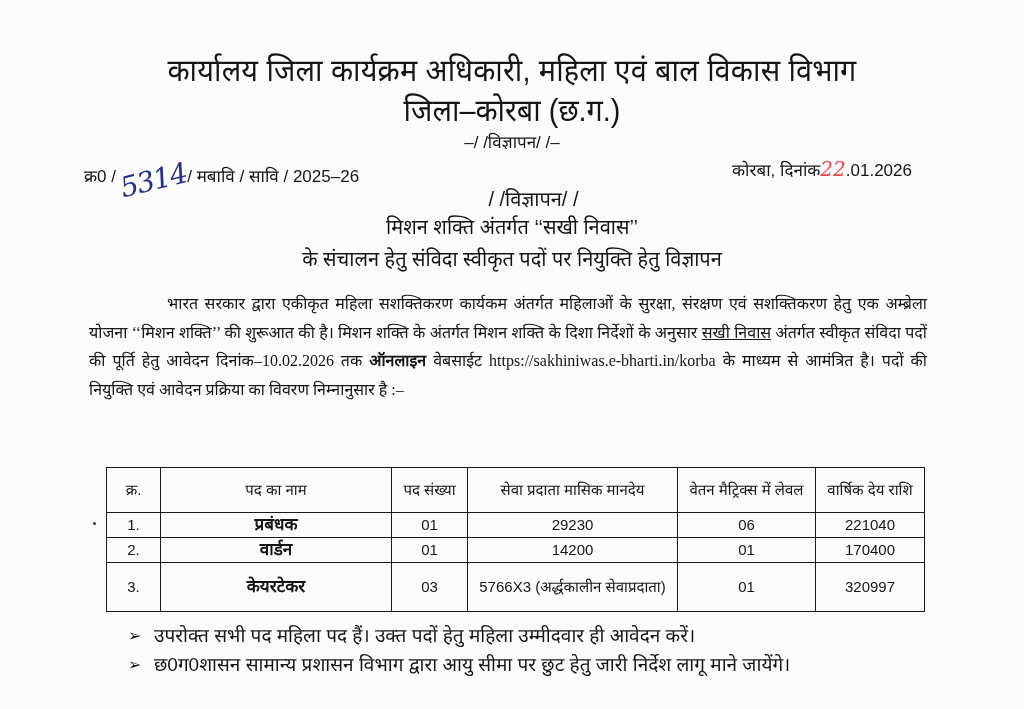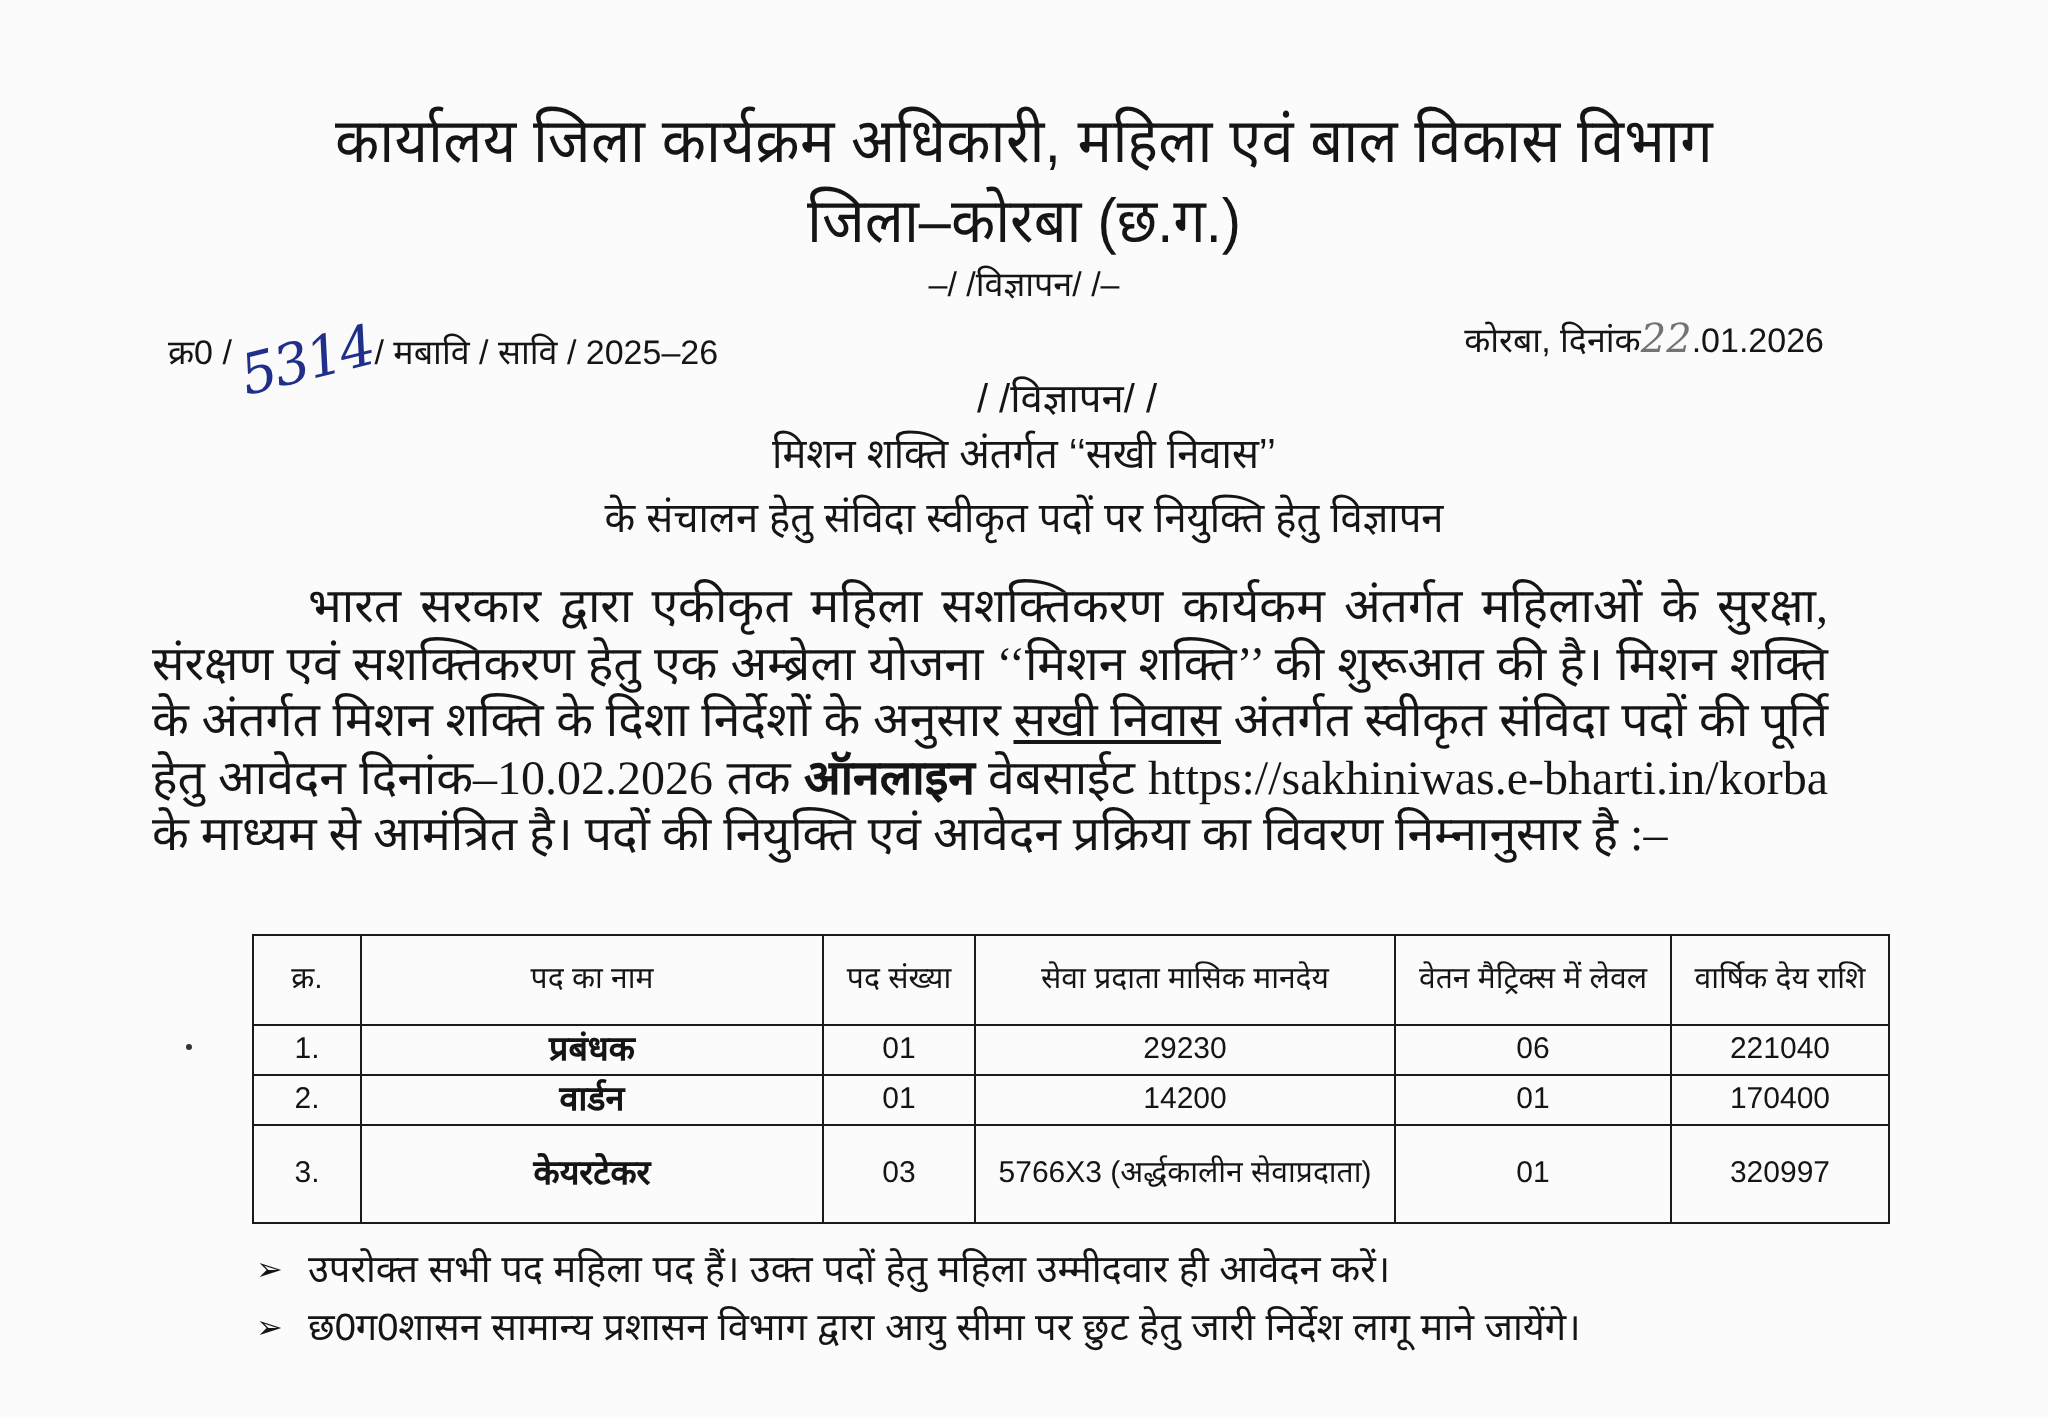--- a/index.html
+++ b/index.html
@@ -13,39 +13,39 @@
   .abs { position: absolute; white-space: nowrap; }
   .center { left: 0; right: 0; text-align: center; }
 
   .office-title { top: 48px; font-size: 31px; letter-spacing: 0.2px; transform: scaleX(0.93); transform-origin: center; }
   .district-title { top: 88px; font-size: 31px; transform: scaleX(0.93); transform-origin: center; }
   .vigyapan-small { top: 130px; font-size: 17px; }
 
   .ref-line { top: 156px; left: 84px; font-size: 17px; }
   .ref-line .hand { font-family: "DejaVu Serif", serif; font-style: italic; color: #1f2f8a; font-size: 28px; display: inline-block; transform: rotate(-14deg) translateY(8px); margin: 0 2px; letter-spacing: -1px; }
   .date-line { top: 157px; right: 112px; font-size: 17px; }
-  .date-line .hand-date { font-family: "DejaVu Serif", serif; font-style: italic; color: #737373; font-size: 20px; }
+  .date-line .hand-date { font-family: "DejaVu Serif", serif; font-style: italic; color: #ef4444; font-size: 20px; }
 
   .vigyapan-mid { top: 185px; font-size: 20px; margin-left: 43px; }
   .subject-1 { top: 212px; font-size: 21px; transform: scaleX(0.95); transform-origin: center; }
   .subject-2 { top: 244px; font-size: 21px; transform: scaleX(0.95); transform-origin: center; }
 
   .para {
-    position: absolute; left: 76px; width: 838px; top: 290px;
-    font-size: 24px; line-height: 28.5px; text-align: justify;
+    position: absolute; left: 89px; width: 838px; top: 290px;
+    font-size: 16px; line-height: 28.5px; text-align: justify;
     font-family: "Liberation Serif", "DejaVu Serif", serif;
   }
   .para .indent { display: inline-block; width: 78px; }
   .para .u { text-decoration: underline; }
   .para .b { font-weight: bold; }
 
   table.posts {
     position: absolute; left: 106px; top: 467px;
     width: 818px; border-collapse: collapse;
-    font-size: 15px; table-layout: fixed; margin-left: 20px;
+    font-size: 15px; table-layout: fixed;
   }
   table.posts th, table.posts td {
     border: 1.5px solid #1a1a1a; text-align: center; padding: 0 4px;
     font-weight: normal; line-height: 18px;
   }
   table.posts th { height: 44px; }
   table.posts tr.r1 td, table.posts tr.r2 td { height: 24px; }
   table.posts tr.r3 td { height: 48px; }
   table.posts td.name { font-size: 17px; font-weight: bold; }
 

